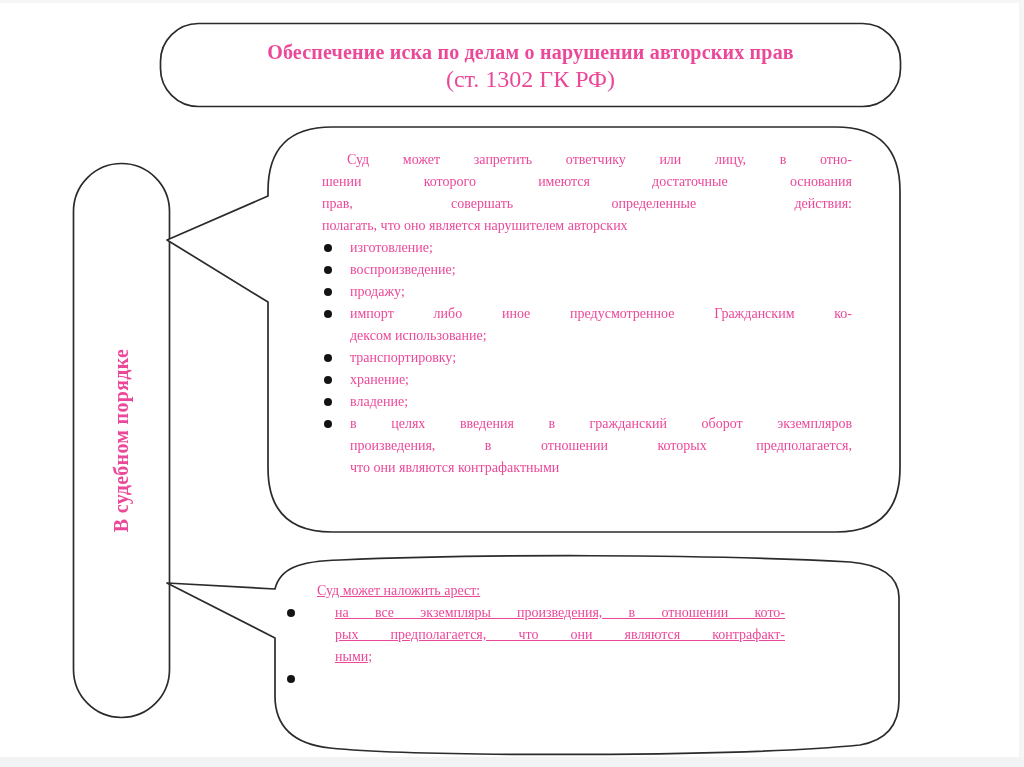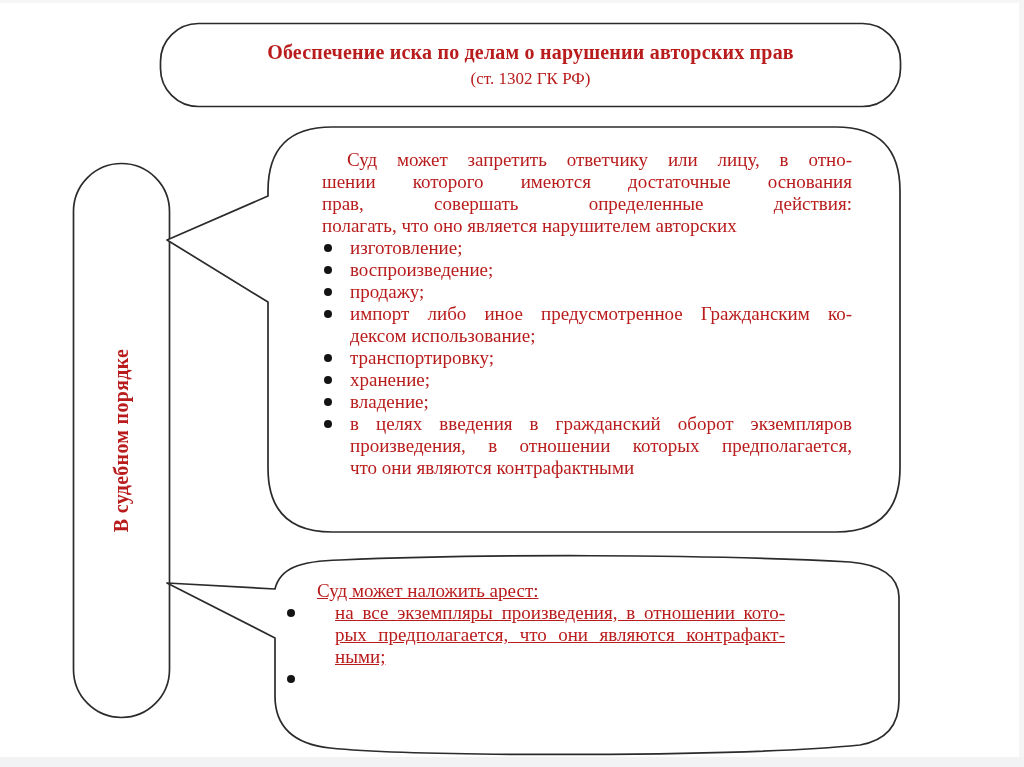--- a/index.html
+++ b/index.html
@@ -1,43 +1,43 @@
 <!DOCTYPE html>
 <html><head>
 <meta charset="utf-8">
 <style>
   html,body { margin:0; padding:0; background:#ffffff; }
   .canvas {
     position:relative; width:1024px; height:767px; overflow:hidden;
-    background:#ffffff; color:#b91c1c;
+    background:#ffffff; color:#ec4899;
     font-family:"Liberation Serif","DejaVu Serif",serif;
   }
   .shapes { position:absolute; left:0; top:0; width:1024px; height:767px; }
 
   
   .title-box {
     position:absolute; left:160px; top:23px; width:741px; height:84px;
     display:flex; flex-direction:column; align-items:center; justify-content:center;
     text-align:center;
   }
   .title-line1 { font-weight:bold; font-size:20px; line-height:27px; letter-spacing:0.2px; }
-  .title-line2 { font-size:17px; line-height:26px; }
+  .title-line2 { font-size:24px; line-height:26px; }
 
   
   .side-label {
     position:absolute; left:74px; top:163px; width:96px; height:555px;
     display:flex; align-items:center; justify-content:center;
   }
   .side-label span {
     transform:rotate(-90deg); white-space:nowrap;
     font-weight:bold; font-size:20px; letter-spacing:0.3px;
   }
 
   
-  .bubble-content { position:absolute; font-size:19px; line-height:22px; }
+  .bubble-content { position:absolute; font-size:14px; line-height:22px; }
   .b1 { left:322px; top:149px; width:530px; }
   .b2 { left:285px; top:580px; width:500px;text-decoration:underline; }
 
   .para { margin:0; }
   .indent-first .tline:first-child { text-indent:25px; }
   .b2 .intro { padding-left:32px; }
 
   .tline { text-align:justify; text-align-last:justify; }
   .tline:last-child { text-align:left; text-align-last:left; }
 

